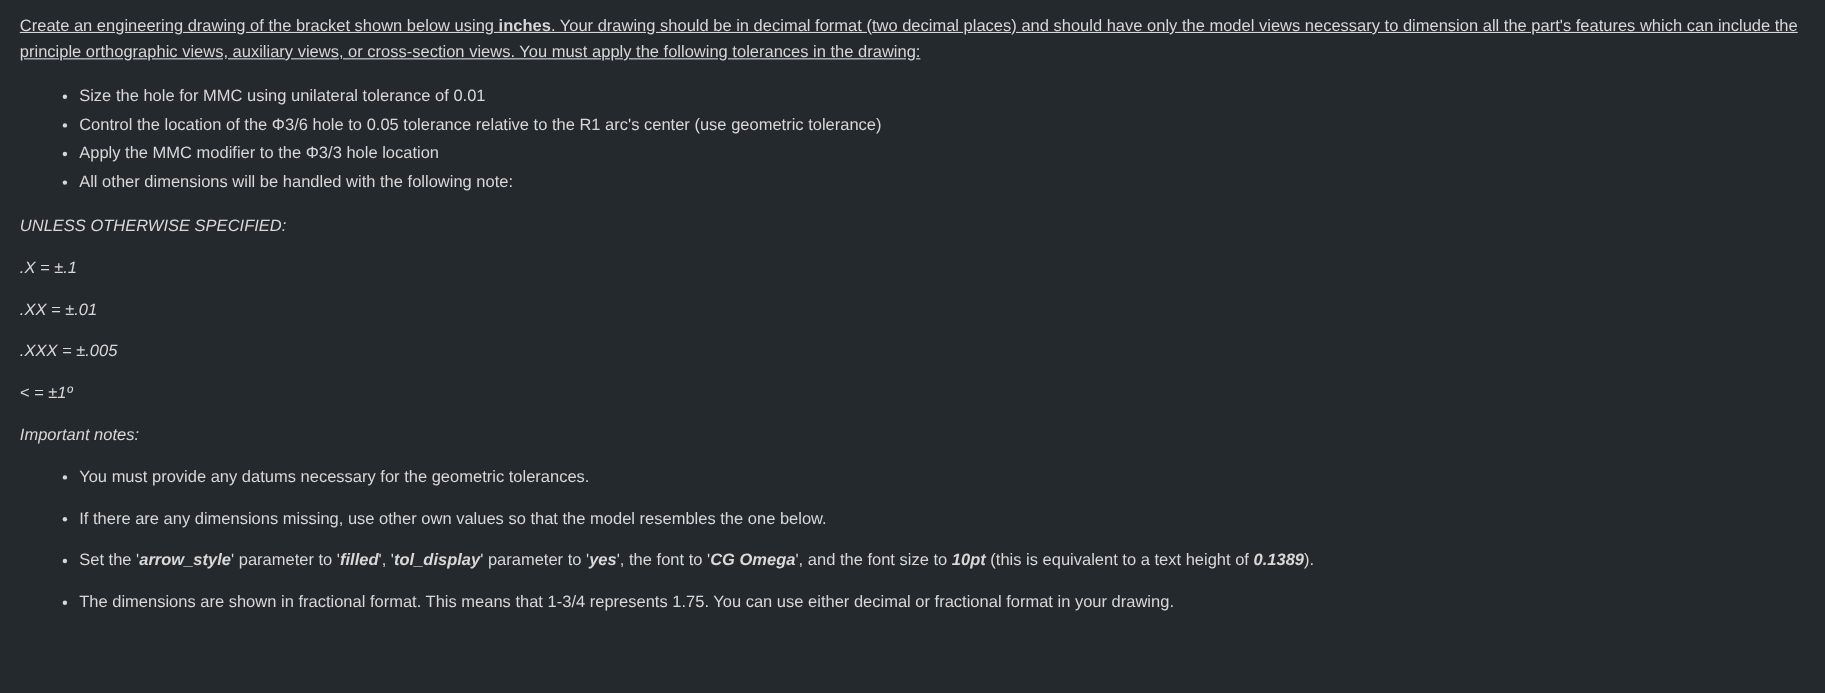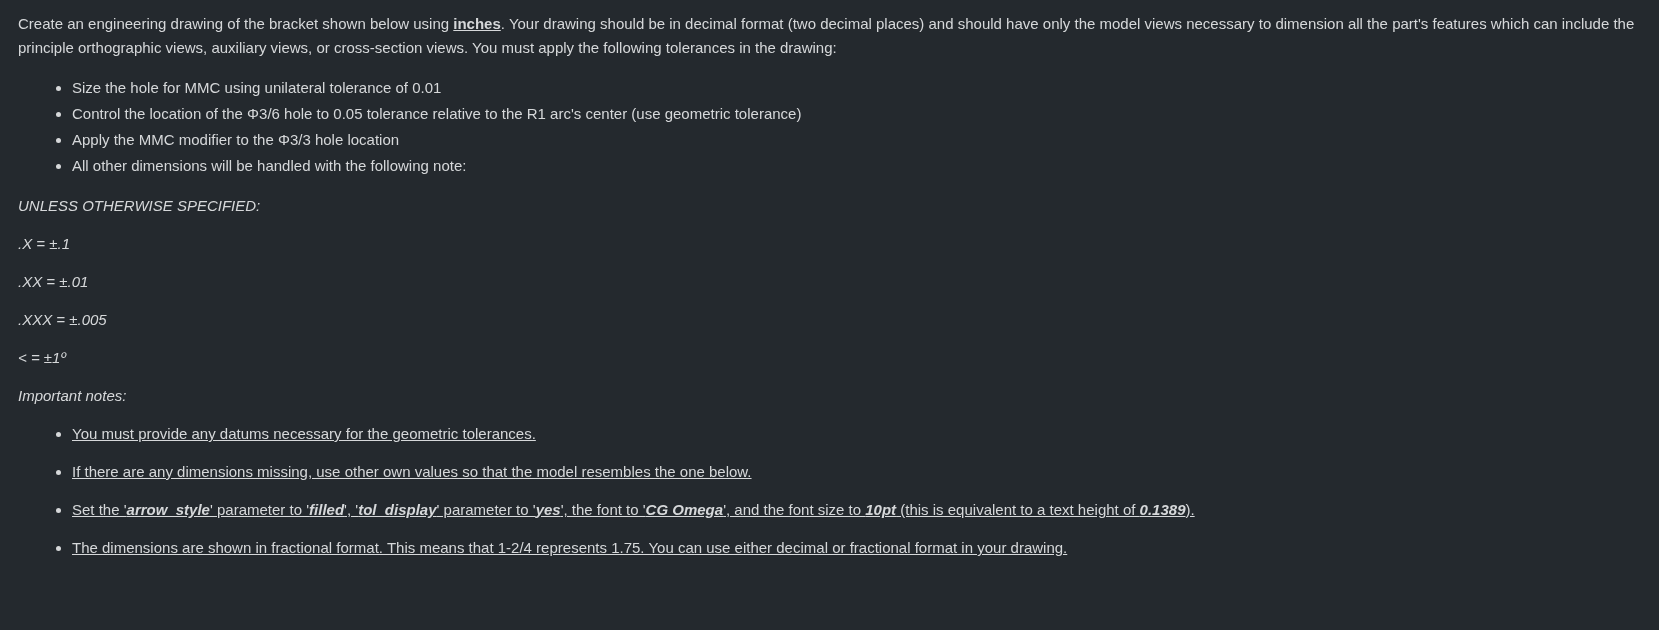--- a/index.html
+++ b/index.html
@@ -12,36 +12,36 @@
       color: #d6d8da;
       font-family: -apple-system, BlinkMacSystemFont, "Segoe UI", Helvetica, Arial, sans-serif;
       font-size: 15px;
       line-height: 1.6;
       padding: 12px 18px;
       width: 1659px;
       min-height: 630px;
     }
     .intro {
       margin-bottom: 16px;
+      text-decoration: underline;
     }
     .underline-bold {
       text-decoration: underline;
       font-weight: bold;
     }
     ul.bullets {
       list-style-type: disc;
       padding-left: 54px;
       margin-bottom: 16px;
     }
     ul.bullets li {
       margin-bottom: 2px;
     }
     ul.bullets.spaced li {
       margin-bottom: 14px;
-      text-decoration: underline;
     }
     .block-line {
       margin-bottom: 14px;
       font-style: italic;
     }
     .bi {
       font-weight: bold;
       font-style: italic;
     }
   </style>
@@ -66,14 +66,14 @@
 <p class="block-line">&lt; = ±1º</p>
 
 <p class="block-line">Important notes:</p>
 
 <ul class="bullets spaced">
   <li>You must provide any datums necessary for the geometric tolerances.</li>
   <li>If there are any dimensions missing, use other own values so that the model resembles the one below.</li>
   <li>
     <span>Set the '</span><span class="bi">arrow_style</span><span>' parameter to '</span><span class="bi">filled</span><span>', '</span><span class="bi">tol_display</span><span>' parameter to '</span><span class="bi">yes</span><span>', the font to '</span><span class="bi">CG Omega</span><span>', and the font size to </span><span class="bi">10pt</span><span> (this is equivalent to a text height of </span><span class="bi">0.1389</span><span>).</span>
   </li>
-  <li>The dimensions are shown in fractional format.  This means that 1-2/4 represents 1.75.  You can use either decimal or fractional format in your drawing.</li>
+  <li>The dimensions are shown in fractional format.  This means that 1-3/4 represents 1.75.  You can use either decimal or fractional format in your drawing.</li>
 </ul>
 
 </body></html>

